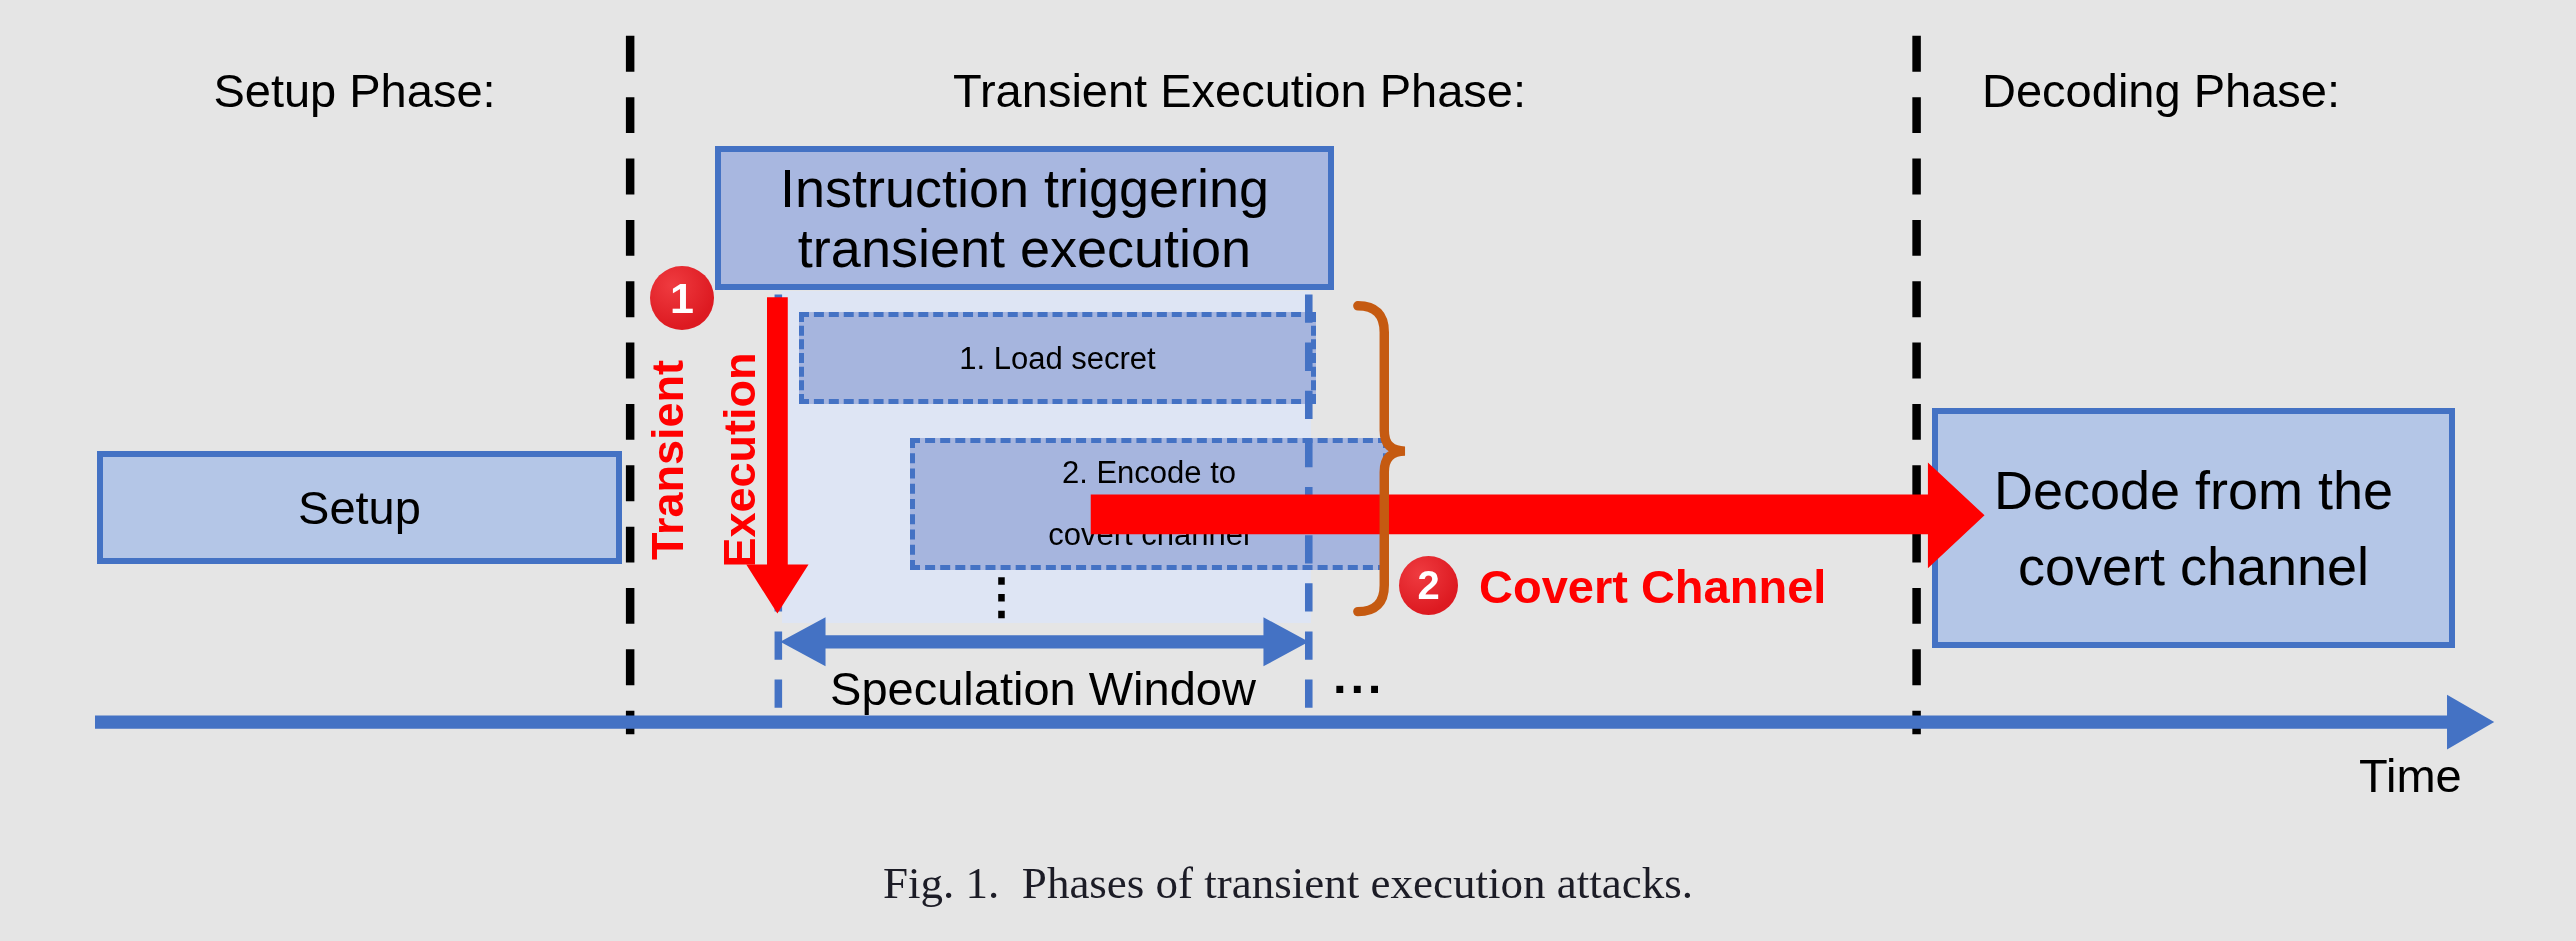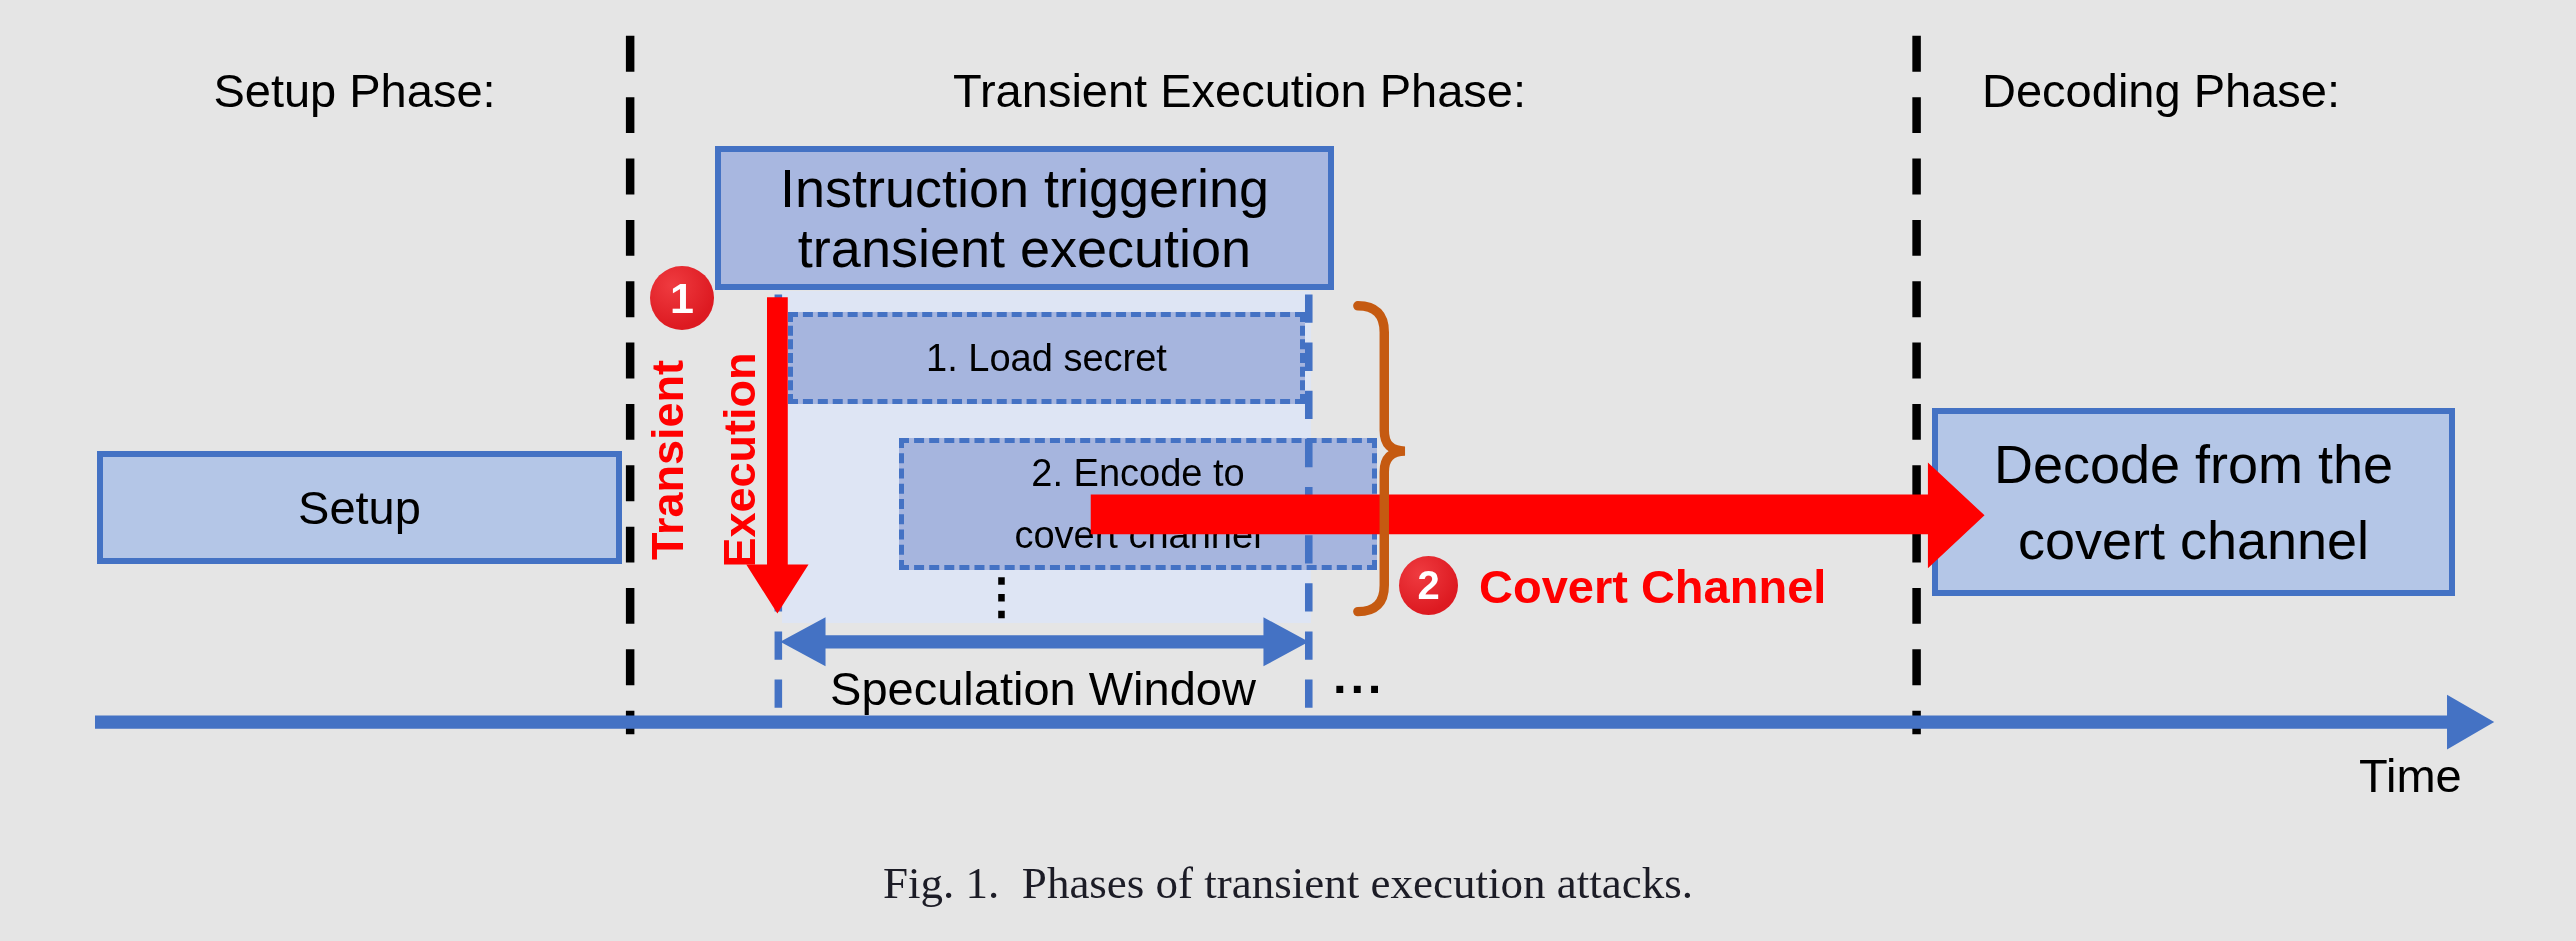--- a/index.html
+++ b/index.html
@@ -23,21 +23,21 @@
     text-align:center;color:var(--ink);white-space:nowrap;
   }
   .solid-box{
     position:absolute;background:var(--box-fill);border:6.6px solid var(--accent-blue);
     box-sizing:border-box;display:flex;flex-direction:column;align-items:center;justify-content:center;
     font-size:54px;line-height:60px;text-align:center;color:var(--ink);
   }
   .dashed-box{
     position:absolute;background:var(--box-fill-dark);border:5.7px dashed var(--accent-blue);
     box-sizing:border-box;display:flex;flex-direction:column;align-items:center;justify-content:center;
-    font-size:38px;line-height:59px;text-align:center;color:var(--ink);
+    font-size:31px;line-height:59px;text-align:center;color:var(--ink);margin-left:11px;
   }
   .pale-region{position:absolute;background:var(--pale-fill);}
   .badge{
     position:absolute;background:radial-gradient(circle at 35% 30%, #ef3b40, var(--badge-red) 70%);
     border-radius:50%;display:flex;align-items:center;justify-content:center;
     color:#ffffff;font-weight:bold;font-size:43px;
   }
   .rot-word{
     position:absolute;transform:translate(-50%,-50%) rotate(-90deg);
     white-space:nowrap;color:var(--red);font-weight:bold;font-size:45px;
@@ -75,21 +75,21 @@
 
   <div class="dashed-box" style="left:788px;top:312px;width:517px;height:92px;">
     <span>1. Load secret</span>
   </div>
 
   <div class="dashed-box" style="left:899px;top:438px;width:478px;height:132px;line-height:62px;">
     <span>2. Encode to</span>
     <span>covert channel</span>
   </div>
 
-  <div class="solid-box" style="left:1932px;top:408px;width:523px;height:188px;gap:16px;">
+  <div class="solid-box" style="left:1932px;top:408px;width:523px;height:240px;gap:16px;">
     <span>Decode from the</span>
     <span>covert channel</span>
   </div>
 
   <div class="badge" style="left:650px;top:266px;width:64px;height:64px;">
     <span>1</span>
   </div>
   <div class="badge" style="left:1399px;top:556px;width:59px;height:59px;font-size:40px;">
     <span>2</span>
   </div>

